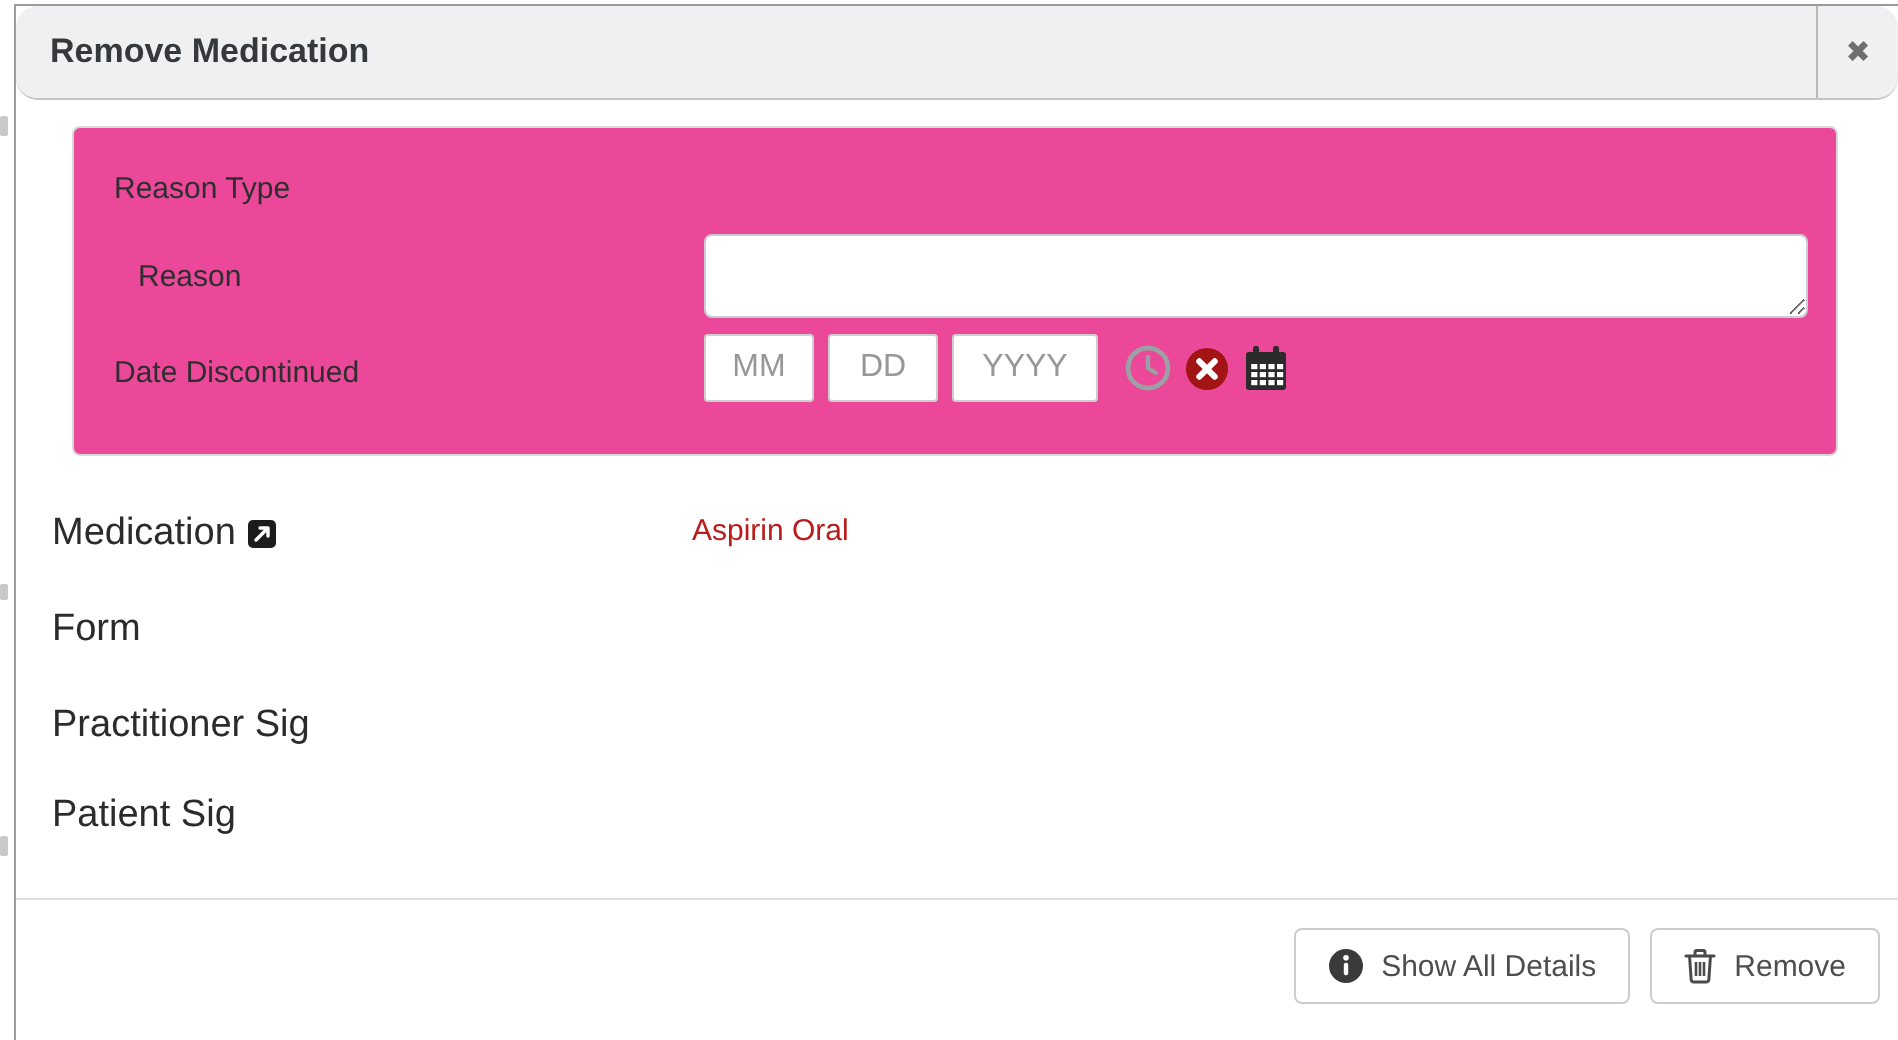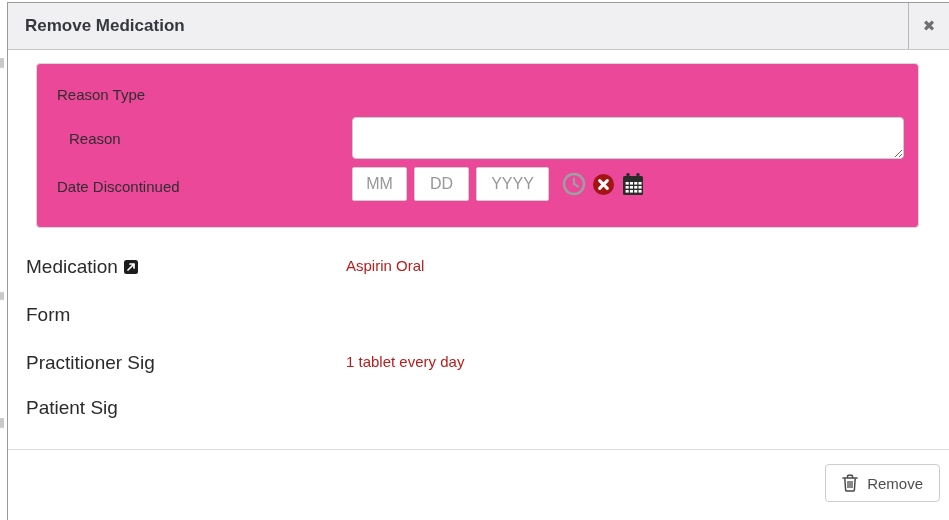--- a/index.html
+++ b/index.html
@@ -6,21 +6,21 @@
   .screen{position:relative;width:949px;height:520px;background:#fff;overflow:hidden;}
 
   
   .bg-frag{position:absolute;background:#c9c9c9;width:4px;border-radius:1px;}
 
   
   .modal{position:absolute;left:7px;top:2px;right:0;bottom:0;background:#fff;
          border-left:1px solid #9b9b9b;border-top:1px solid #9b9b9b;}
 
   .modal-header{position:absolute;left:0;right:0;top:0;height:46px;background:#f0eff1;
-                border-bottom:1px solid #c6c6c6;display:flex;align-items:center;}
+                border-bottom:1px solid #c6c6c6;display:flex;align-items:center;border-radius:11px;}
   .modal-title{padding-left:17px;font-size:17px;font-weight:bold;color:#35383d;}
   .close-btn{position:absolute;right:0;top:0;width:40px;height:46px;border-left:1px solid #b9b9b9;
              display:flex;align-items:center;justify-content:center;cursor:pointer;
              color:#6f6f6f;font-size:15px;font-weight:bold;}
 
   
   .fieldset{position:absolute;left:28px;top:60px;width:881px;height:163px;
             border:1px solid #d9d9d9;border-radius:4px;background:#ec4899;}
 
   .flabel{position:absolute;left:20px;font-size:15px;color:#2e2e2e;}
@@ -130,29 +130,36 @@
     </div>
     <div class="detail-value" style="top:254px;">Aspirin Oral</div>
 
     <div class="detail-label" style="top:301px;">
       <span>Form</span>
     </div>
 
     <div class="detail-label" style="top:349px;justify-content:flex-end;">
       <span>Practitioner Sig</span>
     </div>
-    <div class="detail-value" style="top:350px;">1 tablet every day</div>
 
     <div class="detail-label" style="top:394px;">
       <span>Patient Sig</span>
     </div>
     <div class="detail-value" style="top:395px;"></div>
 
     <div class="footer-line"></div>
     <div class="footer">
+      <button class="btn">
+        <svg width="18" height="18" viewBox="0 0 18 18">
+          <circle cx="9" cy="9" r="8.5" fill="#3a3a3a"></circle>
+          <rect x="7.9" y="7.4" width="2.2" height="6.2" rx="1" fill="#fff"></rect>
+          <circle cx="9" cy="4.9" r="1.4" fill="#fff"></circle>
+        </svg>
+        <span>Show All Details</span>
+      </button>
       <button class="btn">
         <svg width="16" height="18" viewBox="0 0 16 18">
           <path d="M1 4 H15" stroke="#4a4a4a" stroke-width="1.6" stroke-linecap="round"></path>
           <path d="M5.5 4 V2.2 A0.9 0.9 0 0 1 6.4 1.3 H9.6 A0.9 0.9 0 0 1 10.5 2.2 V4" fill="none" stroke="#4a4a4a" stroke-width="1.5"></path>
           <path d="M2.8 4.5 L3.6 16 A1.3 1.3 0 0 0 4.9 17 H11.1 A1.3 1.3 0 0 0 12.4 16 L13.2 4.5" fill="none" stroke="#4a4a4a" stroke-width="1.5"></path>
           <path d="M6 7 V14 M8 7 V14 M10 7 V14" stroke="#4a4a4a" stroke-width="1.3"></path>
         </svg>
         <span>Remove</span>
       </button>
     </div>

